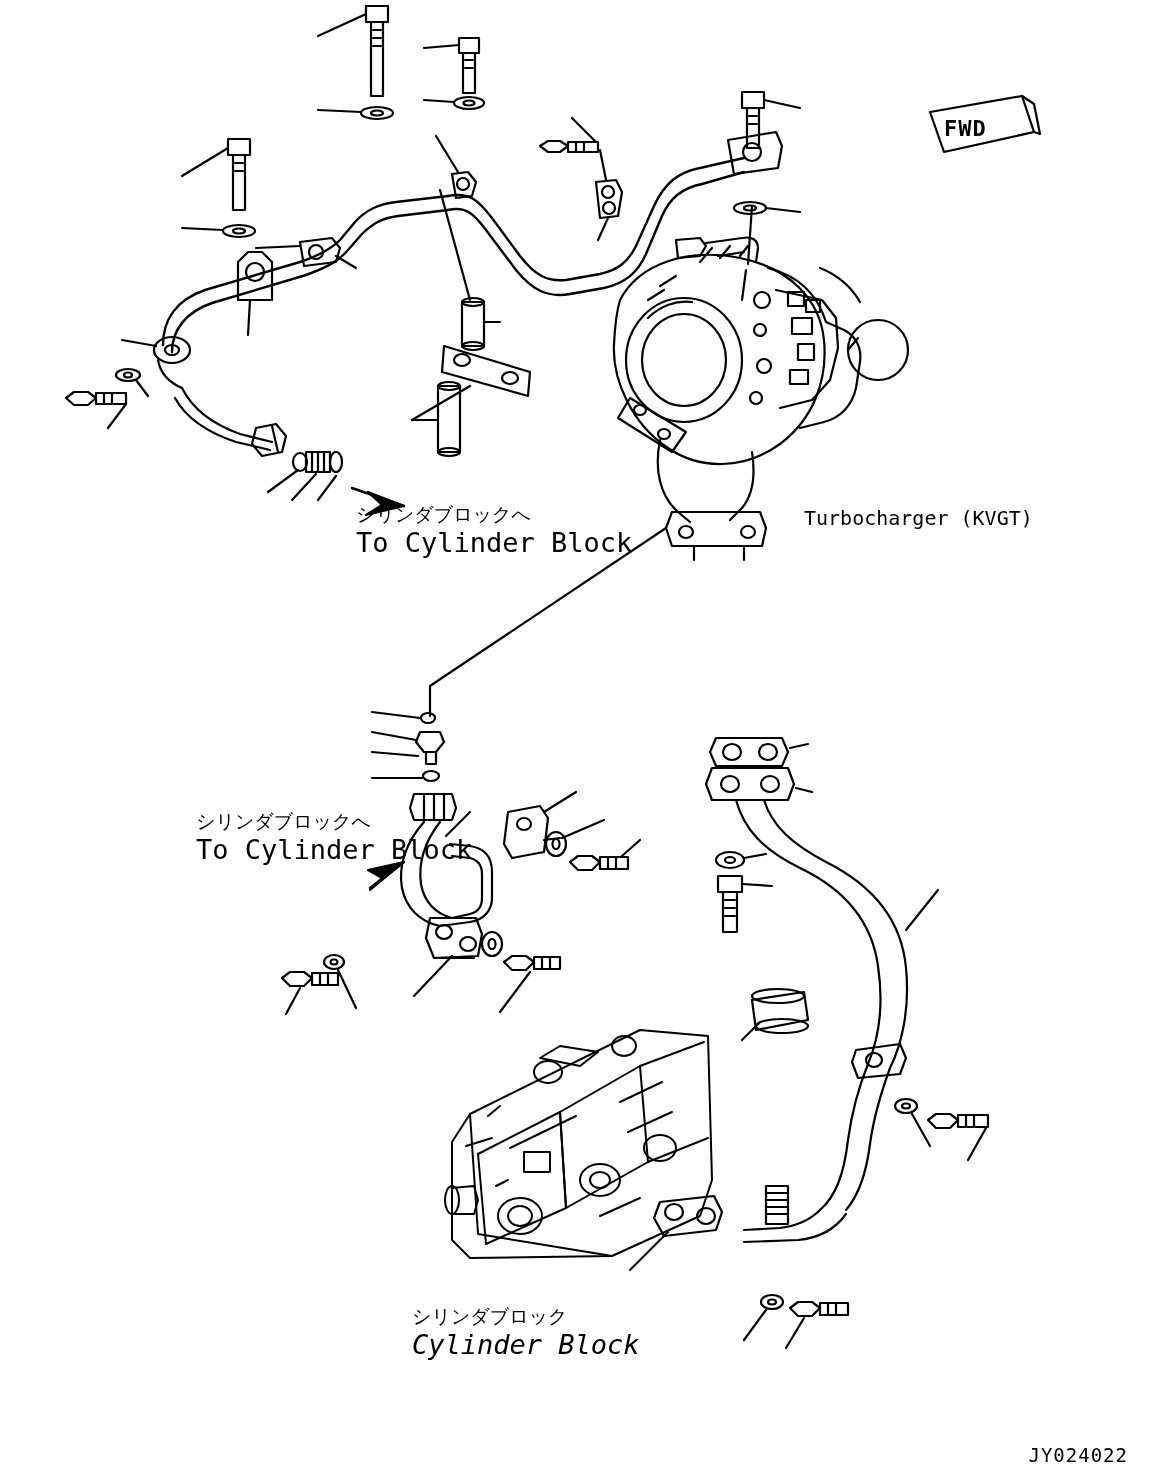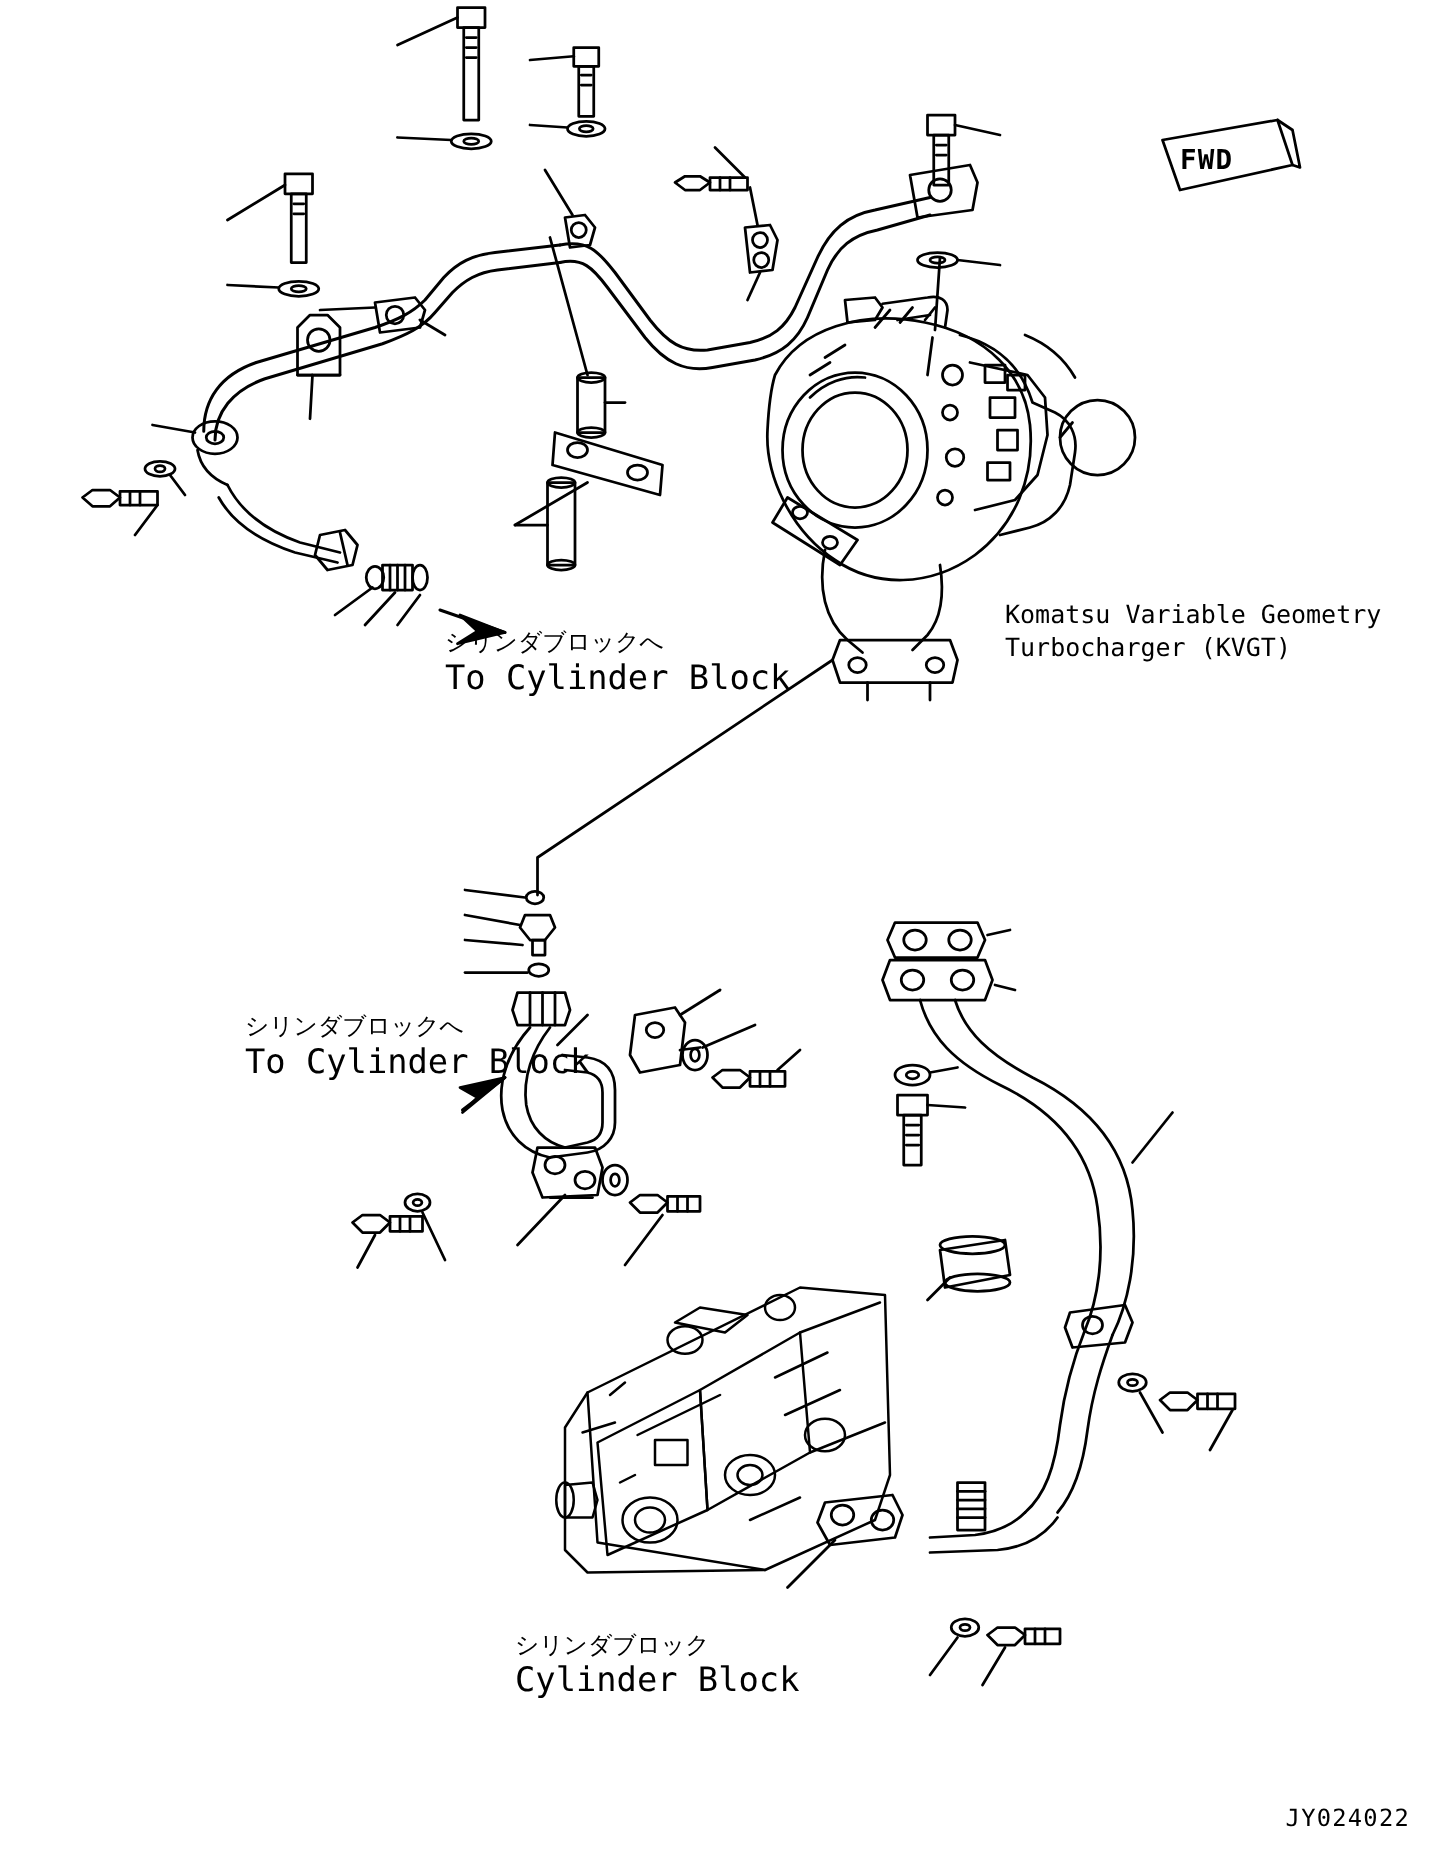--- a/index.html
+++ b/index.html
@@ -474,22 +474,21 @@
   </g>
 </svg>
 
 <div class="lbl jp tcb1">シリンダブロックへ</div>
 <div class="lbl en tcb1" style="top:526px;">To Cylinder Block</div>
 
 <div class="lbl jp tcb2">シリンダブロックへ</div>
 <div class="lbl en tcb2" style="top:833px;">To Cylinder Block</div>
 
 <div class="lbl jp cb">シリンダブロック</div>
-<div class="lbl en cb" style="top:1285px;">Cylinder Block</div>
-
-<div class="lbl kvgt">Komatsu Variable Geometry</div>
+<div class="lbl en cb" style="top:1285px;font-style:italic;">Cylinder Block</div>
+
 <div class="lbl kvgt" style="top:505px;">Turbocharger (KVGT)</div>
 
 <div class="fwd" style="left:944px;top:116px;">FWD</div>
 
 <div class="code">JY024022</div>
 
 </div>
 
 </body></html>

